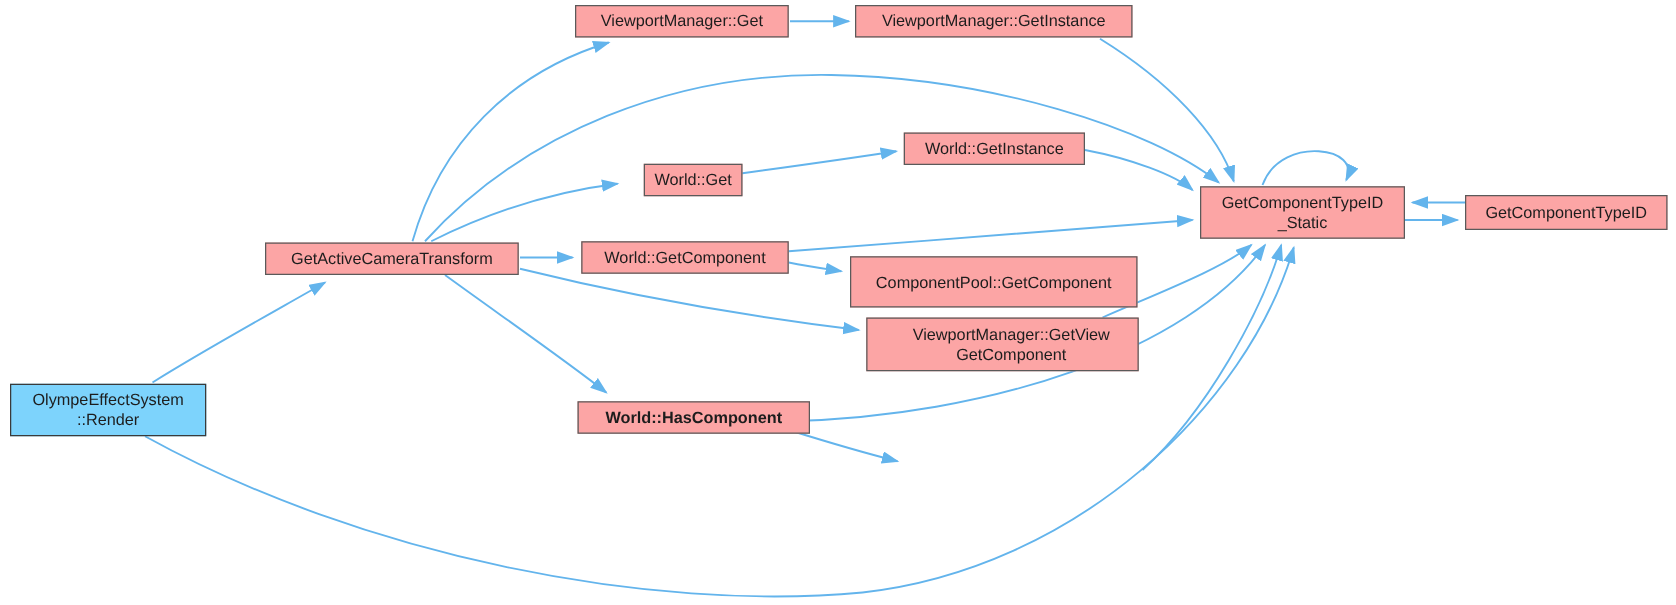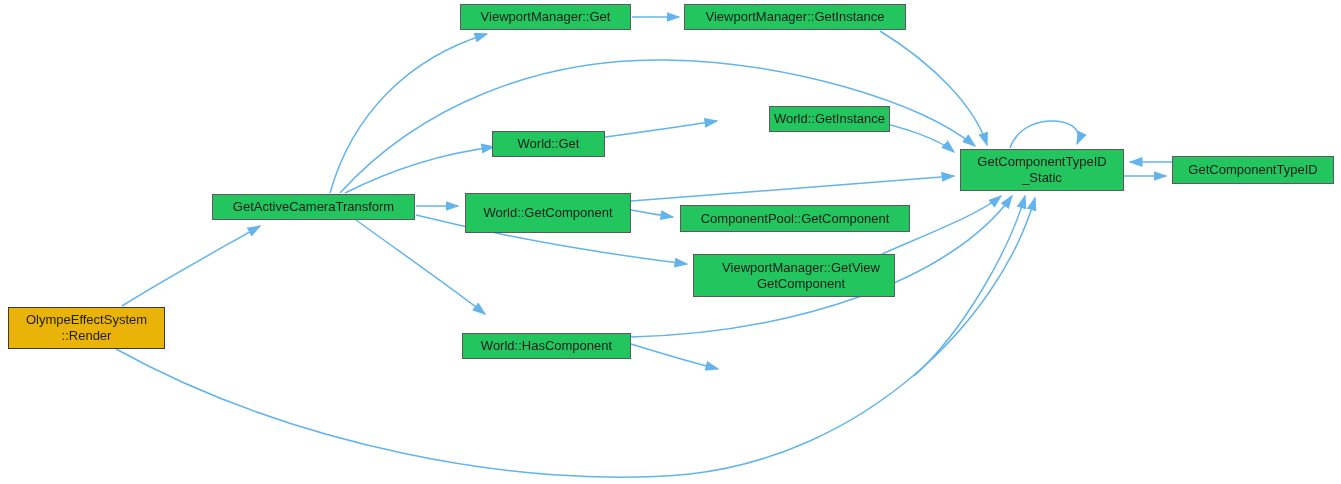--- a/index.html
+++ b/index.html
@@ -7,35 +7,35 @@
     position:relative;
     width:1341px;height:484px;
     background:#ffffff;
     font-family:"Liberation Sans", sans-serif;
     overflow:hidden;
   }
   #edges{position:absolute;left:0;top:0;width:1341px;height:484px;pointer-events:none;}
   .node{
     position:absolute;
     box-sizing:border-box;
-    background:#22c55e;
+    background:#fca5a5;
     border:1px solid #5a5a5a;
     color:#1d1d1d;
     display:flex;
     flex-direction:column;
     align-items:center;
     justify-content:center;
     font-size:13px;
     line-height:16px;
     text-align:center;
     white-space:nowrap;
     cursor:pointer;
   }
   .node.highlight{
-    background:#eab308;
+    background:#7dd3fc;
     border:1.7px solid #3a3a3a;
   }
 </style>
 </head>
 <body>
 
 <div id="canvas">
 
   <svg id="edges" width="1341" height="484" viewBox="0 0 1341 484" xmlns="http://www.w3.org/2000/svg">
     <defs>
@@ -78,42 +78,42 @@
   </div>
 
   <div class="node" style="left:460px;top:4px;width:171px;height:26px;">
     <span>ViewportManager::Get</span>
   </div>
 
   <div class="node" style="left:684px;top:4px;width:222px;height:26px;">
     <span>ViewportManager::GetInstance</span>
   </div>
 
-  <div class="node" style="left:492px;top:131px;width:113px;height:26px;">
+  <div class="node" style="left:515px;top:131px;width:79px;height:26px;">
     <span>World::Get</span>
   </div>
 
-  <div class="node" style="left:723px;top:106px;width:121px;height:26px;margin-left:46px;">
+  <div class="node" style="left:723px;top:106px;width:145px;height:26px;">
     <span>World::GetInstance</span>
   </div>
 
-  <div class="node" style="left:465px;top:193px;width:166px;height:40px;">
+  <div class="node" style="left:465px;top:193px;width:166px;height:26px;">
     <span>World::GetComponent</span>
   </div>
 
-  <div class="node" style="left:680px;top:205px;width:230px;height:27px;text-align:center;">
+  <div class="node" style="left:680px;top:205px;width:230px;height:41px;text-align:center;">
     <span>ComponentPool::GetComponent</span>
   </div>
 
-  <div class="node" style="left:693px;top:254px;width:202px;height:43px;padding-left:14px;">
+  <div class="node" style="left:693px;top:254px;width:218px;height:43px;padding-left:14px;">
     <span>ViewportManager::GetView</span>
     <span>GetComponent</span>
   </div>
 
-  <div class="node" style="left:462px;top:333px;width:169px;height:26px;">
+  <div class="node" style="left:462px;top:321px;width:186px;height:26px;font-weight:bold;">
     <span>World::HasComponent</span>
   </div>
 
 
   <div class="node" style="left:960px;top:149px;width:164px;height:42px;">
     <span>GetComponentTypeID</span>
     <span>_Static</span>
   </div>
 
   <div class="node" style="left:1172px;top:156px;width:162px;height:28px;">

